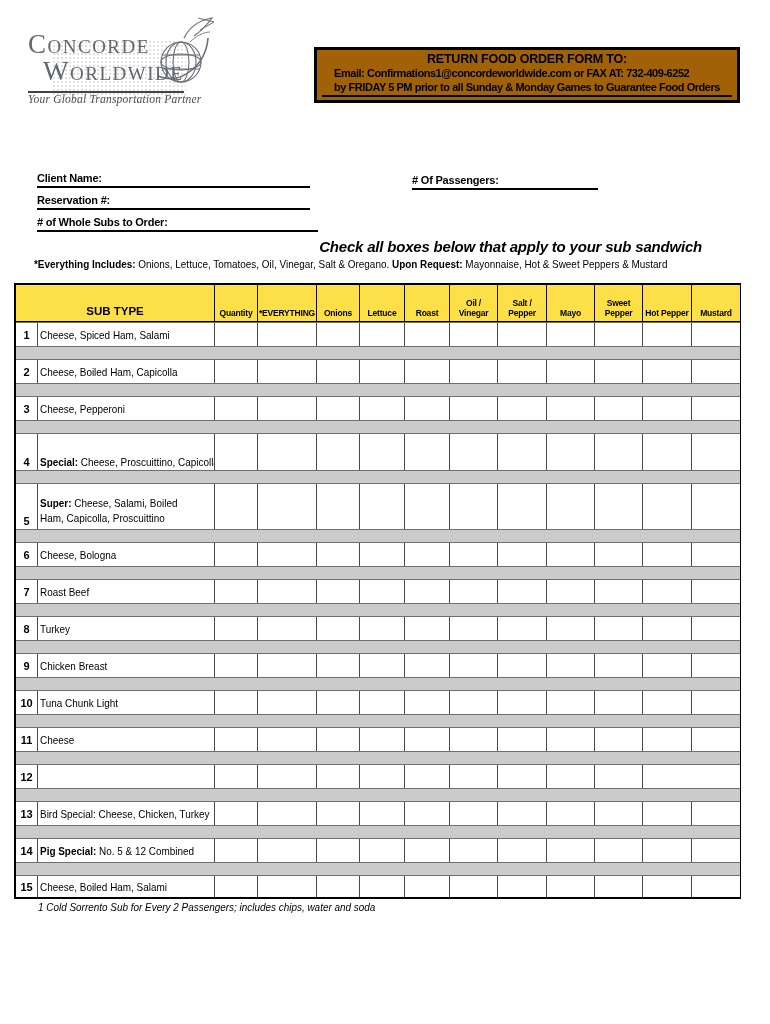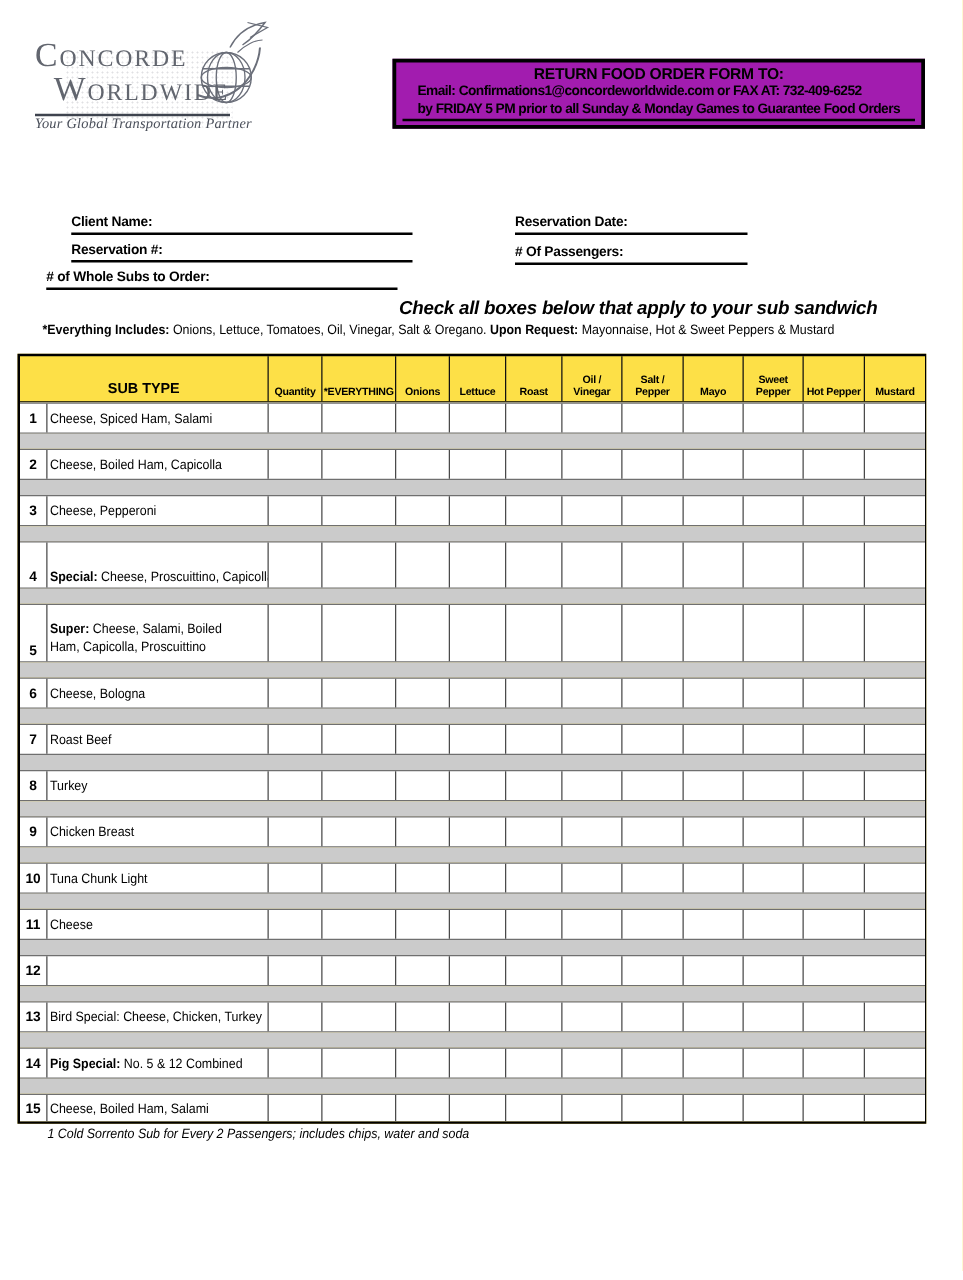--- a/index.html
+++ b/index.html
@@ -24,35 +24,35 @@
   .logo-rule { width:156px; height:2px; background:#3e434e; margin-top:5px; }
   .logo-tagline {
     font-family:"Liberation Serif", serif; font-style:italic;
     font-size:11.5px; color:#4a4f5a; margin-top:0; letter-spacing:0.2px;
   }
   .globe { position:absolute; left:126px; top:-14px; }
 
   
   .return-box {
     left:314px; top:47px; width:426px; border:3px solid #000;
-    padding:2px 5px 3px 5px; background:#a21caf;
+    padding:2px 5px 3px 5px; background:#a16207;
   }
   .rb-title { font-weight:bold; font-size:12.5px; text-align:center; letter-spacing:-0.2px; }
   .rb-line { font-weight:bold; font-size:11px; white-space:nowrap; letter-spacing:-0.45px; overflow:hidden; padding:1px 12px; }
   .rb-line3 { border-bottom:2px solid #000; padding-bottom:2px; }
 
   
   .fields-left  { left:37px;  top:166px; width:281px; }
   .fields-right { left:412px; top:166px; width:186px; }
   .field {
     height:22px; border-bottom:2px solid #000;
     display:flex; align-items:flex-end; padding-bottom:2px;
     font-weight:bold; font-size:11px; letter-spacing:-0.2px;
   }
-  .field.w273 { width:273px;margin-left:20px; }
+  .field.w273 { width:273px; }
   .field.gap  { margin-top:2px; }
 
   
   .check-note {
     right:68px; top:238px; font-weight:bold; font-style:italic;
     font-size:15px; letter-spacing:-0.2px;
   }
   .everything-line { left:34px; top:258px; font-size:10.8px; white-space:nowrap; }
   .squeeze { display:inline-block; transform:scaleX(0.92); transform-origin:0 50%; white-space:nowrap; }
 
@@ -130,23 +130,20 @@
     <span>Client Name:</span>
   </div>
   <div class="field w273">
     <span>Reservation #:</span>
   </div>
   <div class="field">
     <span># of Whole Subs to Order:</span>
   </div>
 </div>
 <div class="abs fields-right">
-  <div class="field">
-    <span>Reservation Date:</span>
-  </div>
   <div class="field gap">
     <span># Of Passengers:</span>
   </div>
 </div>
 
 <div class="abs check-note">Check all boxes below that apply to your sub sandwich</div>
 <div class="abs everything-line">
   <span class="squeeze">
     <b>*Everything Includes:</b><span> Onions, Lettuce, Tomatoes, Oil, Vinegar, Salt &amp; Oregano.  </span><b>Upon Request:</b><span> Mayonnaise, Hot &amp; Sweet Peppers &amp; Mustard</span>
   </span>

